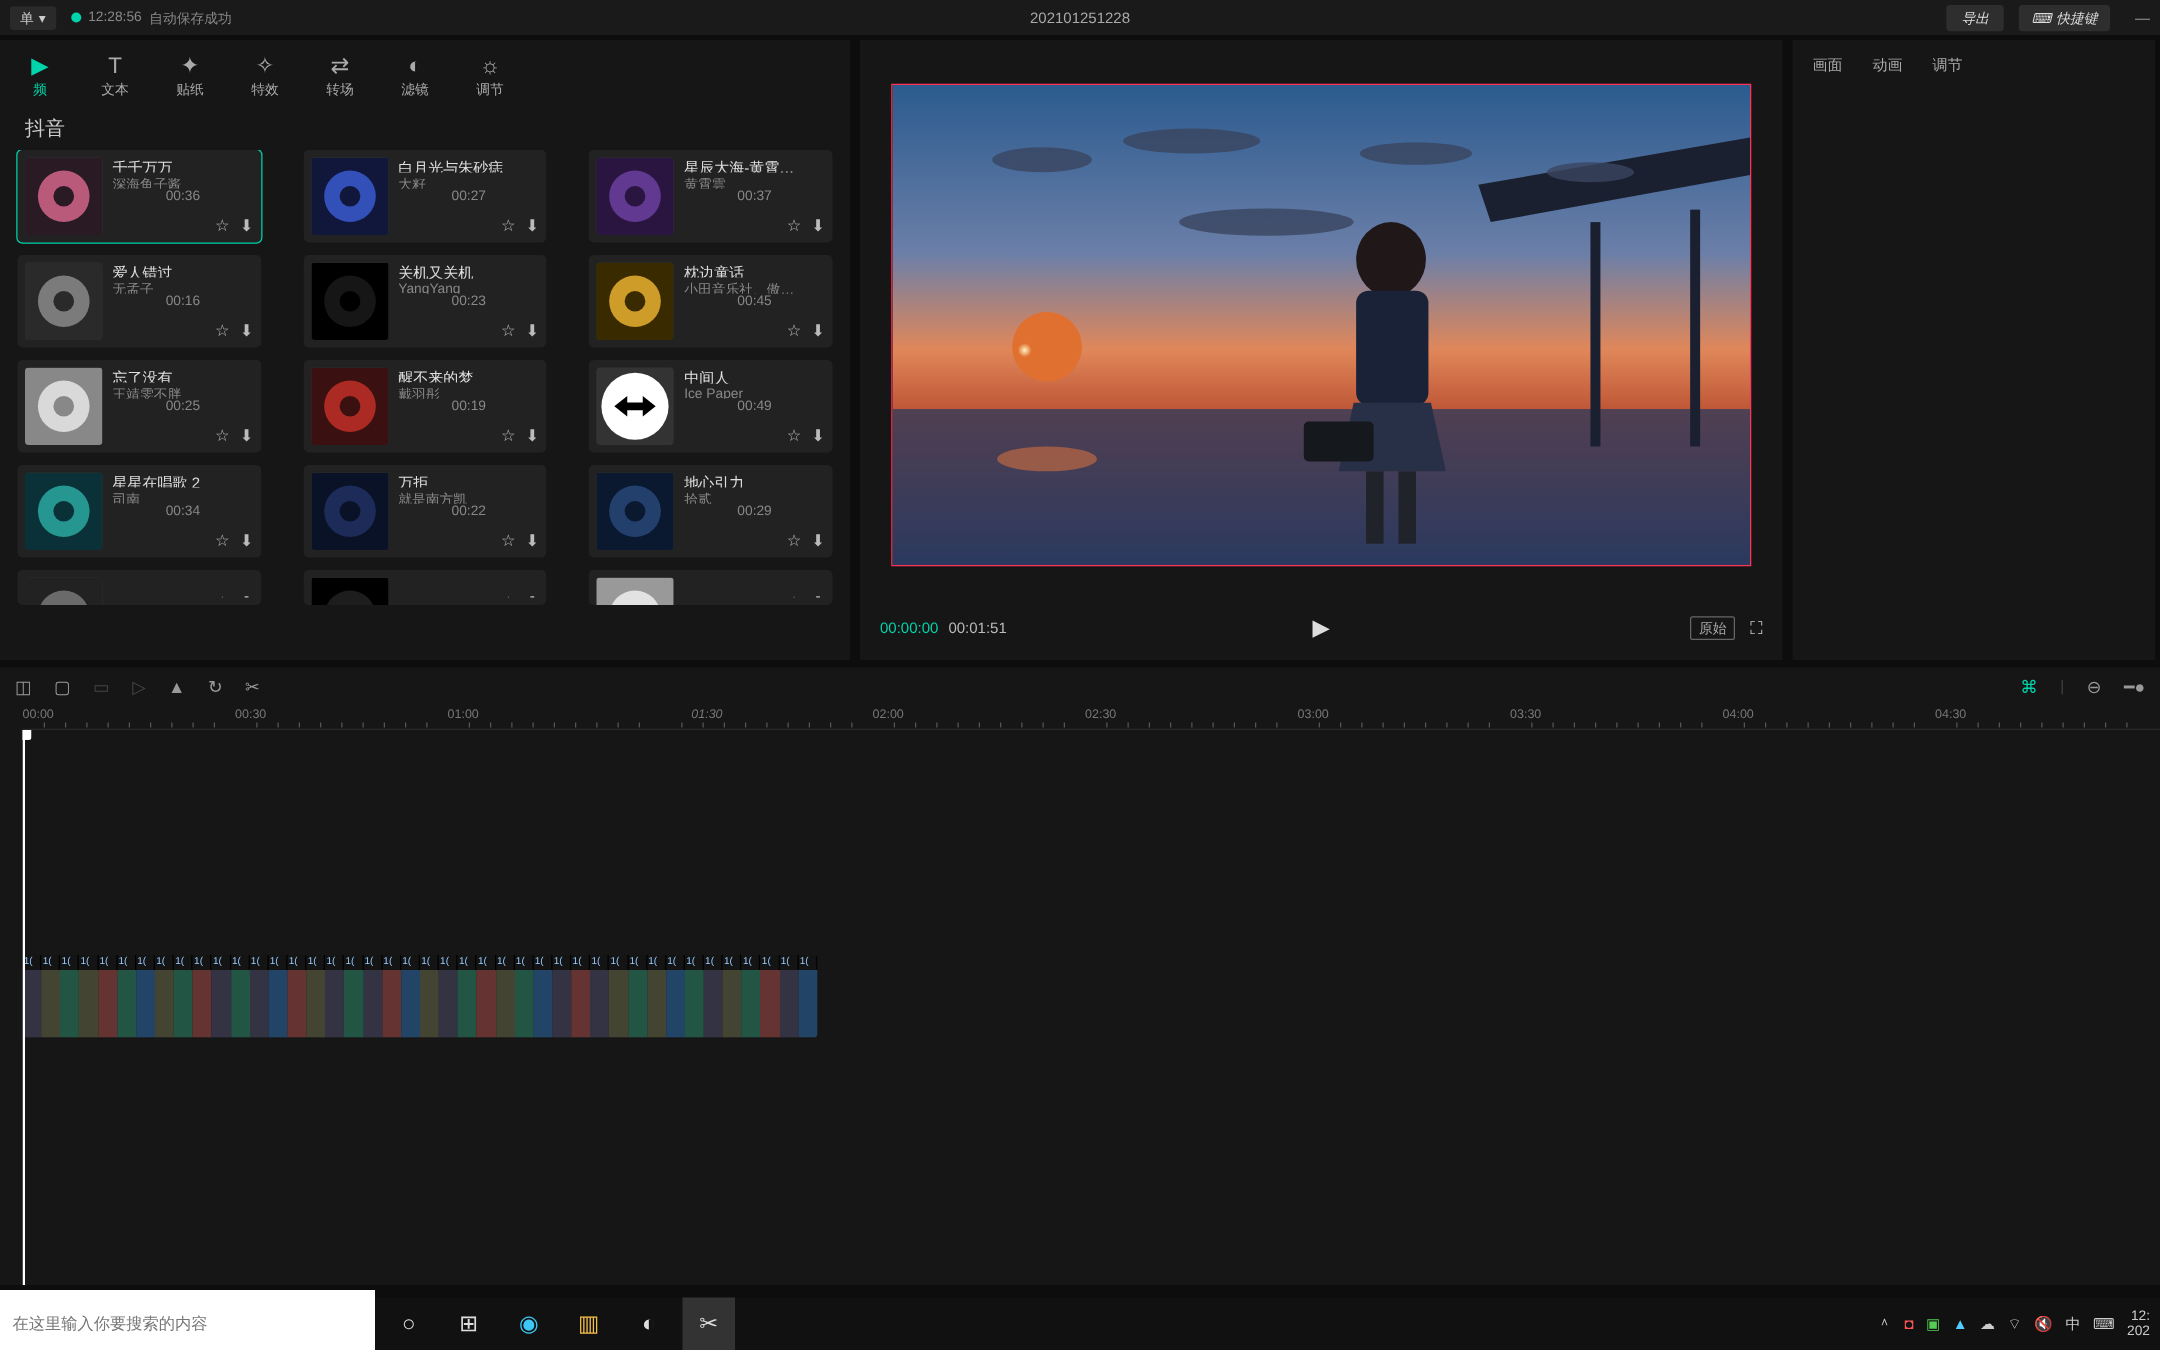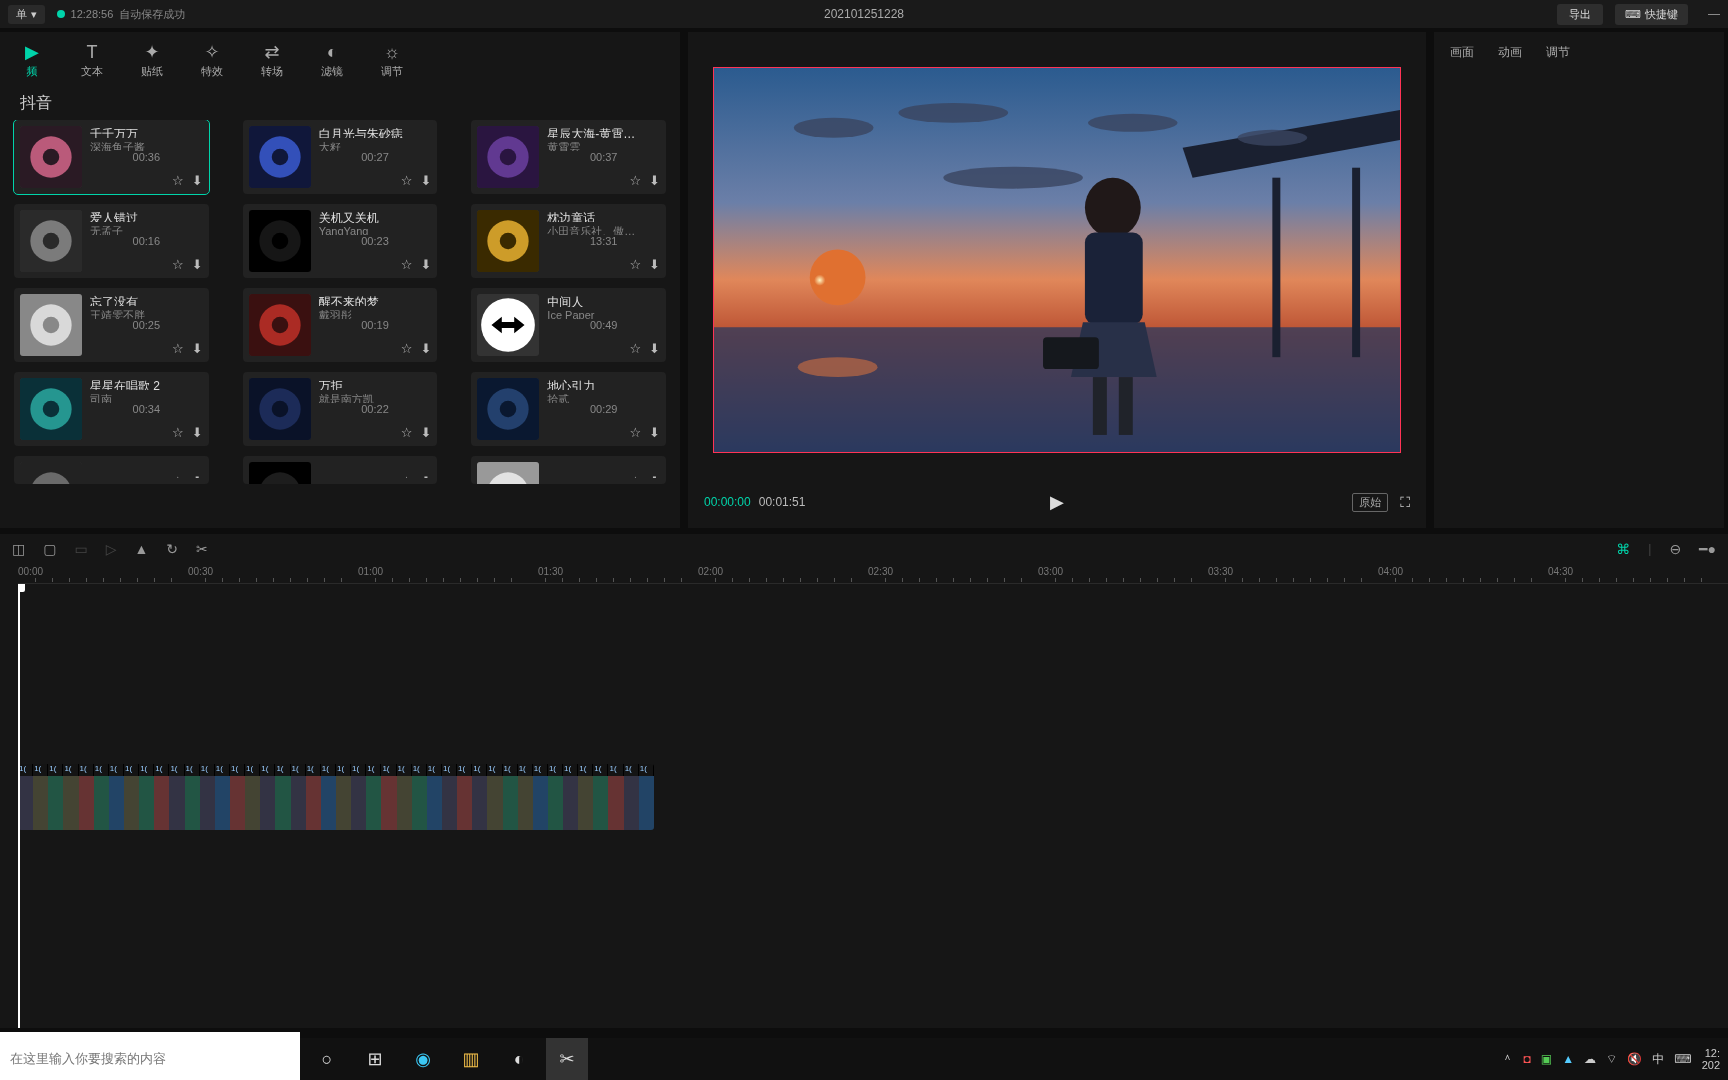--- a/index.html
+++ b/index.html
@@ -5,21 +5,21 @@
 * { margin:0; padding:0; box-sizing:border-box; font-family:"Microsoft YaHei","PingFang SC",sans-serif; }
 body { background:#0d0d0d; color:#ccc; width:1728px; height:1080px; overflow:hidden; font-size:12px; }
 
 
 .titlebar { height:28px; display:flex; align-items:center; background:#1a1a1a; position:relative; padding:0 8px; }
 .titlebar .menu-btn { background:#2a2a2a; color:#ccc; padding:2px 8px; border-radius:3px; font-size:11px; cursor:pointer; display:flex; align-items:center; gap:4px;}
 .titlebar .dot { width:8px; height:8px; border-radius:50%; background:#00d4aa; margin-left:12px; }
 .titlebar .time { margin-left:6px; color:#888; font-size:11px;}
 .titlebar .auto-save { margin-left:6px; color:#888; font-size:11px;}
 .titlebar .project { position:absolute; left:50%; transform:translateX(-50%); color:#aaa; font-size:12px;}
-.titlebar .right { margin-left:auto; display:flex; align-items:center; gap:12px;}
+.titlebar .right { margin-left:auto; display:flex; align-items:center; gap:12px;font-style:italic;}
 .titlebar .export-btn { background:#2e2e2e; color:#ddd; padding:3px 12px; border-radius:3px; font-size:11px; cursor:pointer;}
 .titlebar .shortcut-btn { background:#2e2e2e; color:#ddd; padding:3px 10px; border-radius:3px; font-size:11px; cursor:pointer; display:flex; align-items:center; gap:4px;}
 .win-btns { display:flex; gap:18px; margin-left:8px; color:#999;}
 
 
 .main-row { display:flex; height:500px; gap:8px; padding:4px 4px 0 0;}
 
 
 .media-panel { width:680px; background:#161616; display:flex; flex-direction:column;}
 .media-tabs { display:flex; gap:4px; padding:6px 4px 2px 4px;}
@@ -258,21 +258,21 @@
             <svg viewBox="0 0 60 60">
               <rect width="60" height="60" fill="#3a2a00"></rect>
               <circle cx="30" cy="30" r="20" fill="#e8b030" opacity="0.85"></circle>
               <circle cx="30" cy="30" r="8" fill="#3a2a00"></circle>
             </svg>
           </div>
     <div class="meta">
       <div class="title">枕边童话</div>
       <div class="artist">小田音乐社、傲…</div>
       <div class="bottom-row">
-        <span class="duration">13:31</span>
+        <span class="duration">00:45</span>
         <div class="card-icons">
           <span class="star-icon">☆</span>
           <span class="dl-icon">⬇</span>
         </div>
       </div>
     </div>
         </div>
         <div class="music-card">
     <div class="cover">
             <svg viewBox="0 0 60 60">
@@ -557,21 +557,21 @@
       <div class="ruler-mark" style="left: 340px;">01:00</div>
       <div class="ruler-tick" style="left: 357px;"></div>
       <div class="ruler-tick" style="left: 374px;"></div>
       <div class="ruler-tick" style="left: 391px;"></div>
       <div class="ruler-tick" style="left: 408px;"></div>
       <div class="ruler-tick" style="left: 425px;"></div>
       <div class="ruler-tick" style="left: 442px;"></div>
       <div class="ruler-tick" style="left: 459px;"></div>
       <div class="ruler-tick" style="left: 476px;"></div>
       <div class="ruler-tick" style="left: 493px;"></div>
-      <div class="ruler-mark" style="left: 520px;">01:30</div>
+      <div class="ruler-mark" style="left: 535px; font-style: italic;">01:30</div>
       <div class="ruler-tick" style="left: 527px;"></div>
       <div class="ruler-tick" style="left: 544px;"></div>
       <div class="ruler-tick" style="left: 561px;"></div>
       <div class="ruler-tick" style="left: 578px;"></div>
       <div class="ruler-tick" style="left: 595px;"></div>
       <div class="ruler-tick" style="left: 612px;"></div>
       <div class="ruler-tick" style="left: 629px;"></div>
       <div class="ruler-tick" style="left: 646px;"></div>
       <div class="ruler-tick" style="left: 663px;"></div>
       <div class="ruler-mark" style="left: 680px;">02:00</div>

